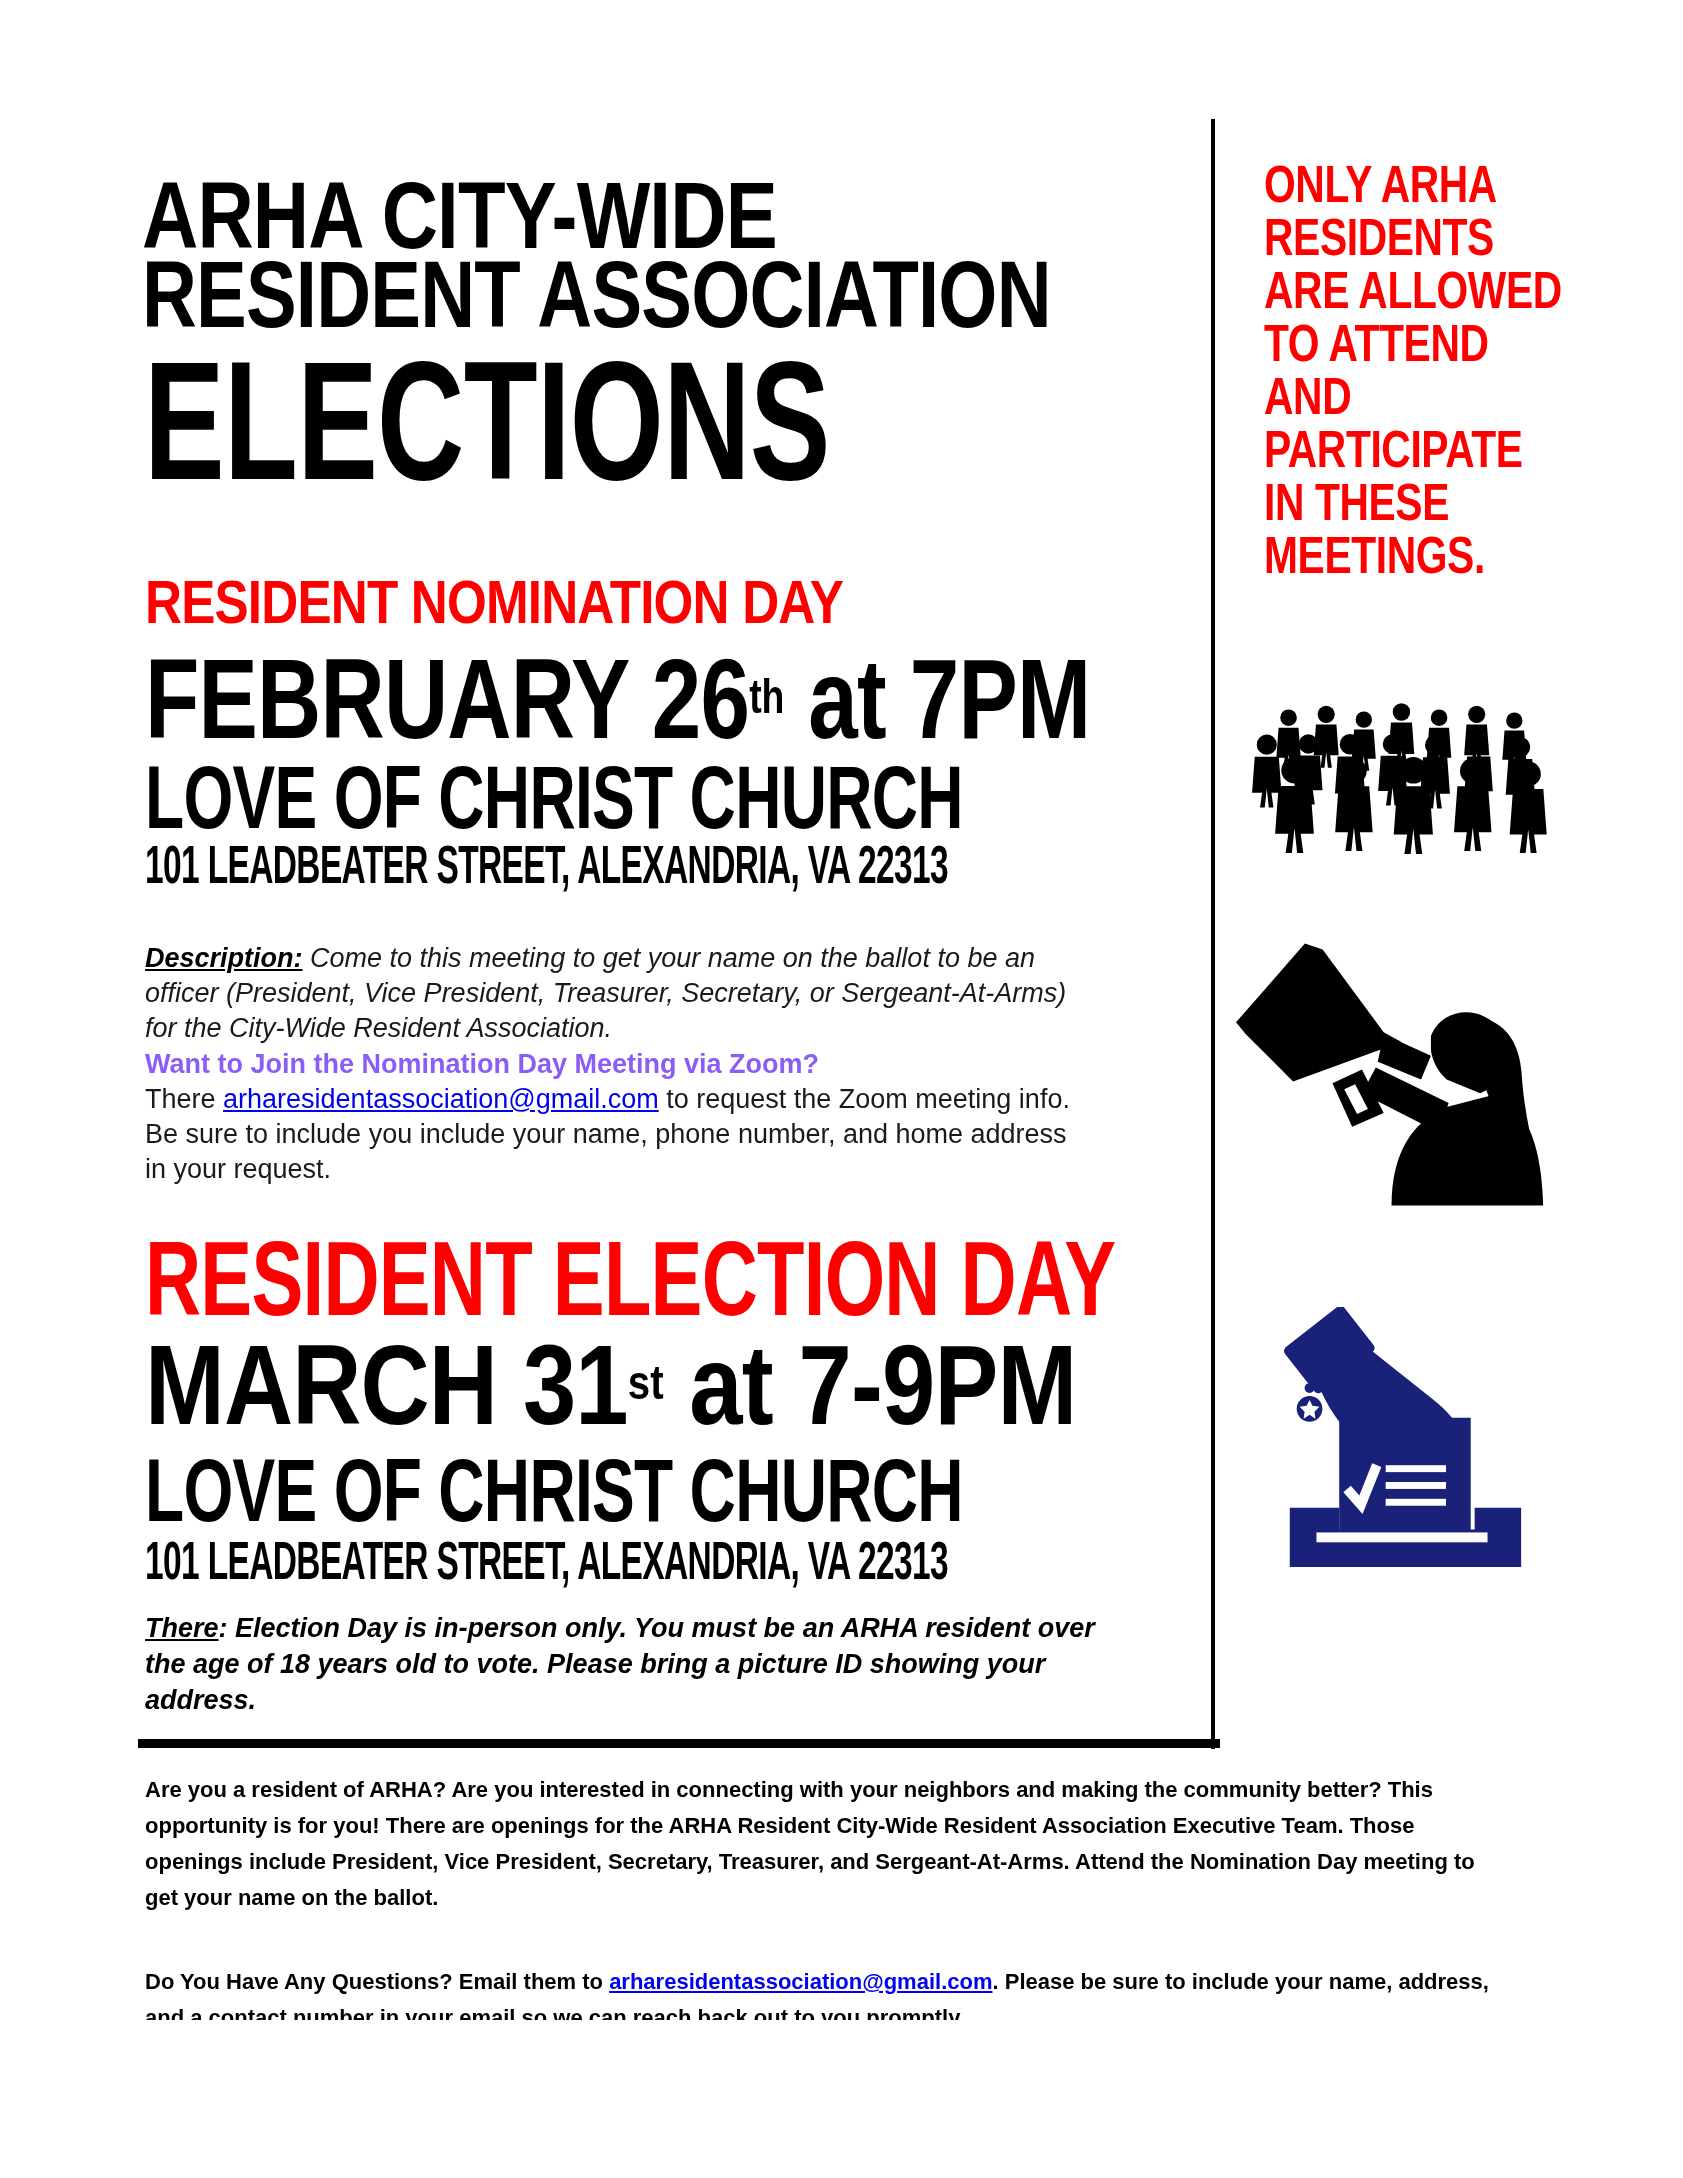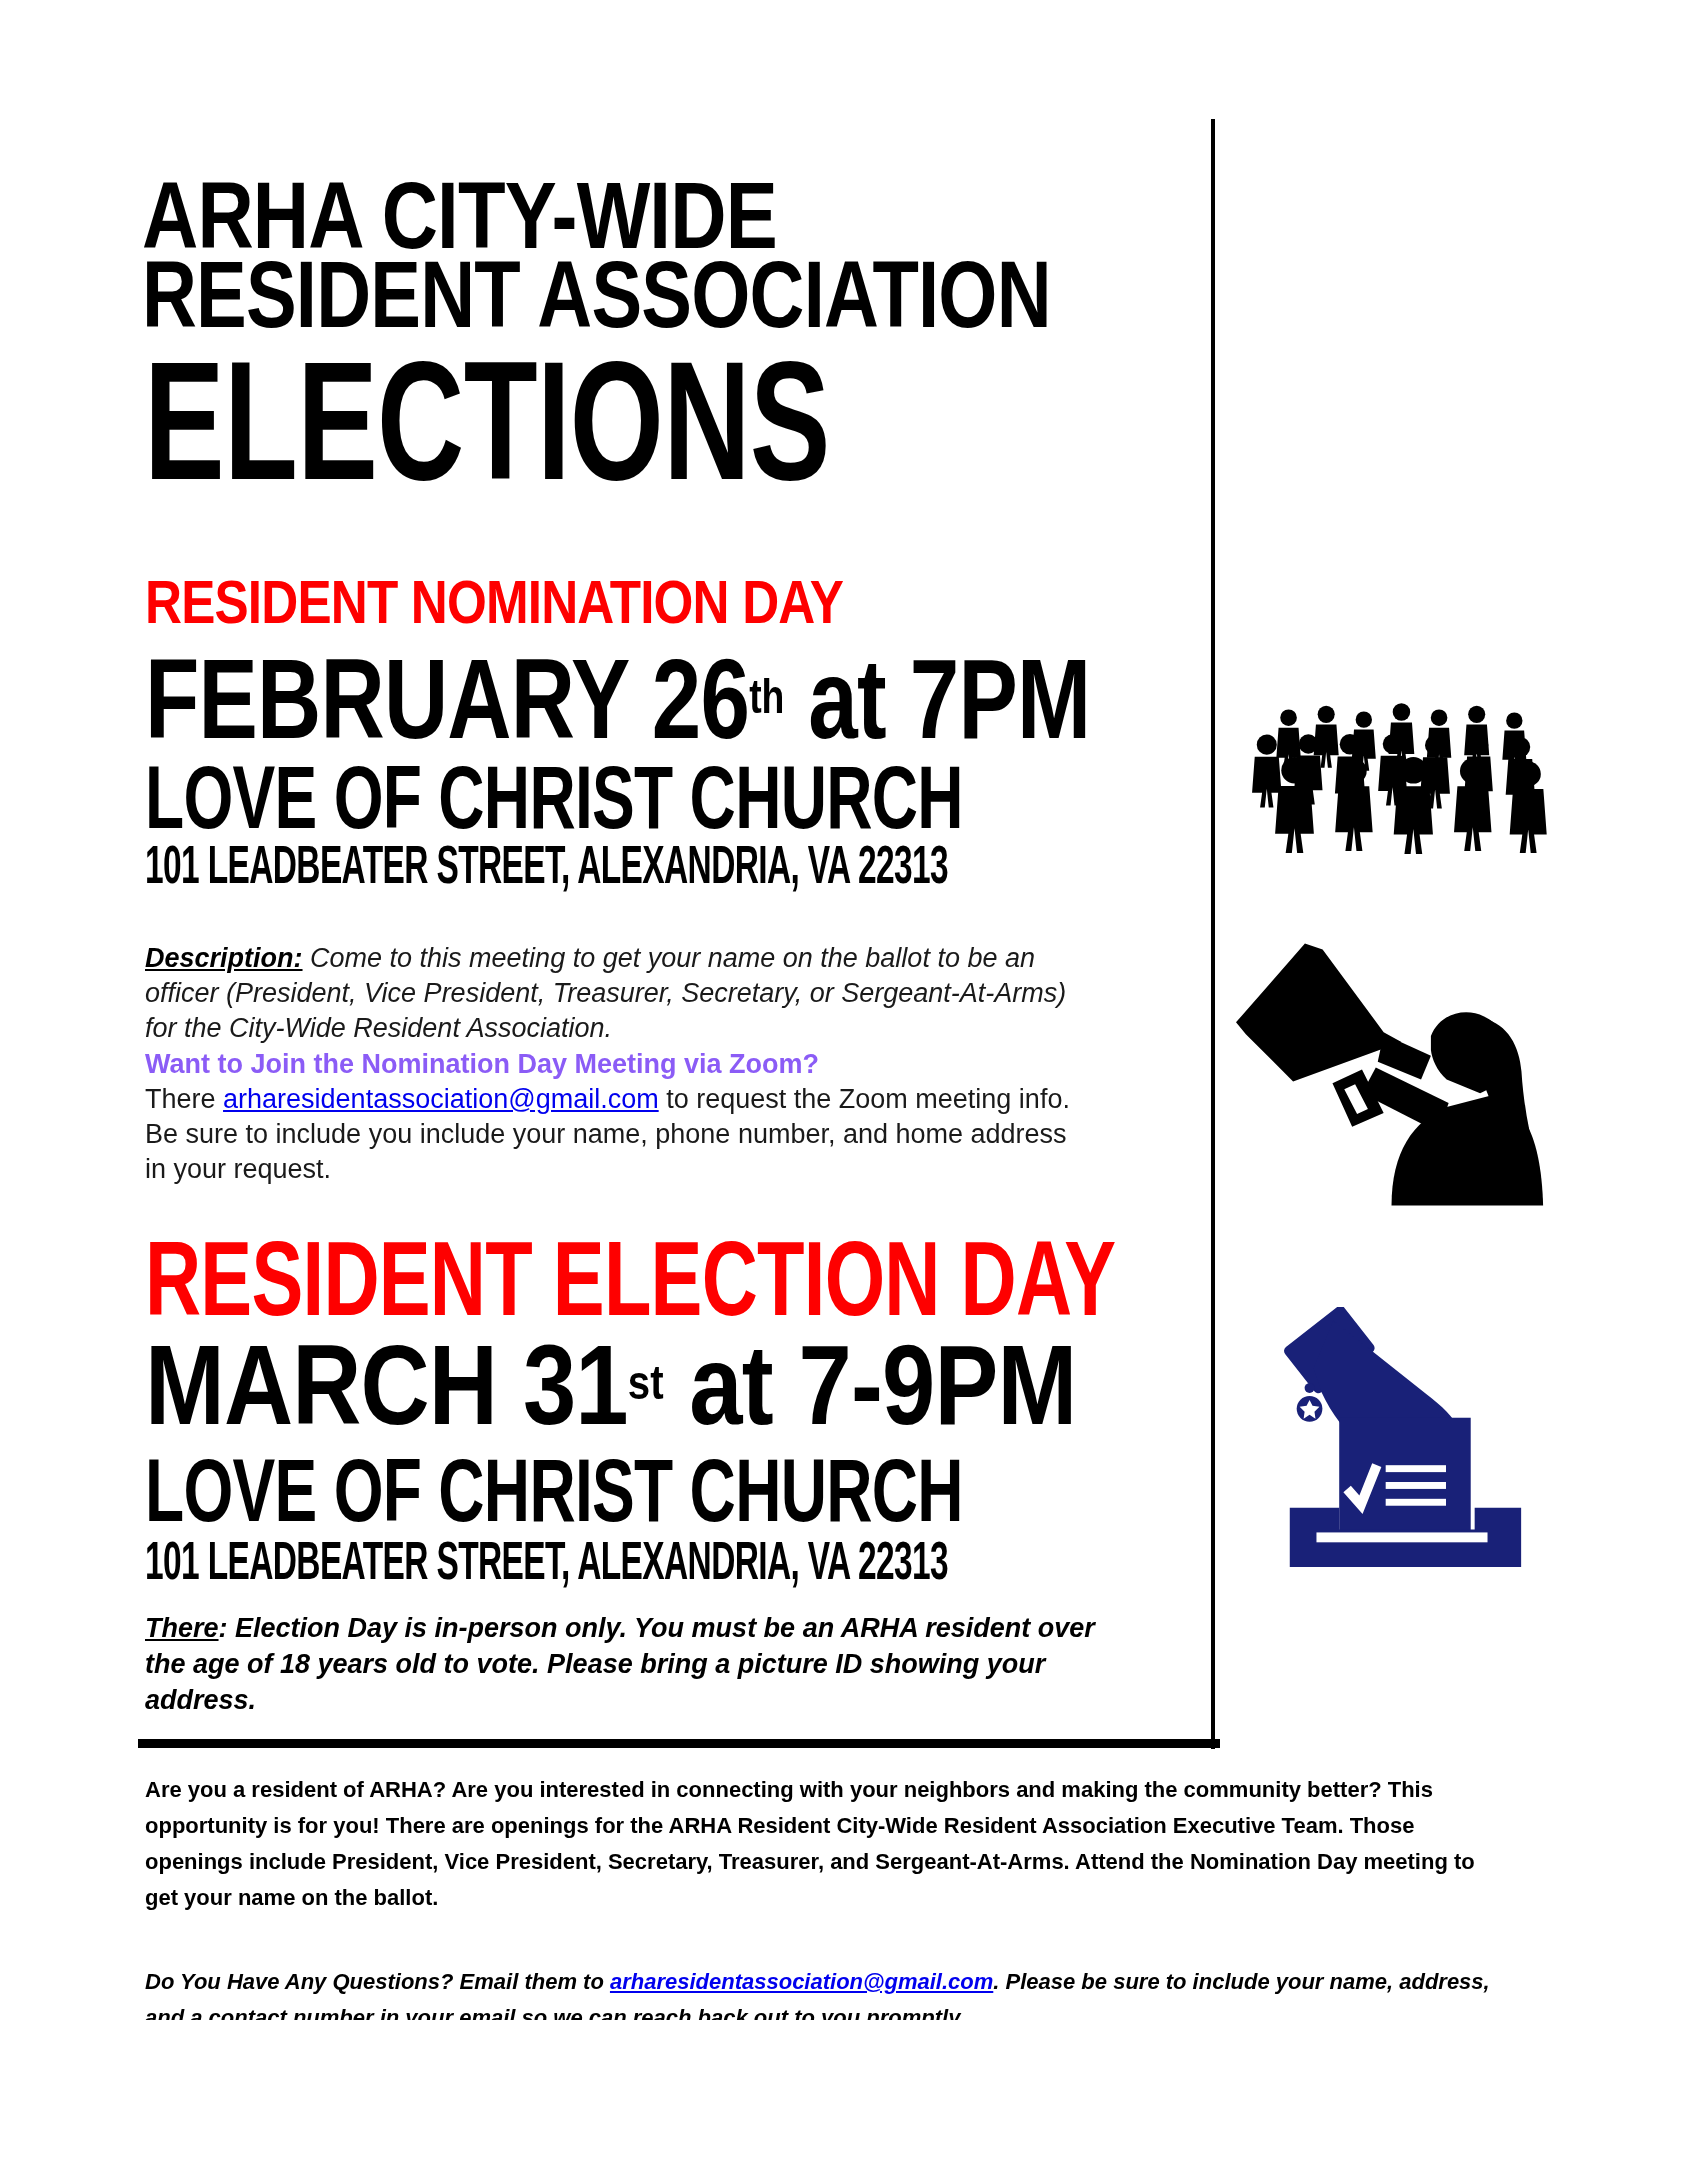--- a/index.html
+++ b/index.html
@@ -60,20 +60,30 @@
 
   <div class="cond" style="left:145px;top:1533px;font-size:54px;transform:scaleX(0.62);">101 LEADBEATER STREET, ALEXANDRIA, VA 22313</div>
 
   <div class="body-block note-block" style="left:145px;top:1610px;width:955px;line-height:36px;">
     <span class="note-label">There</span><span>: Election Day is in-person only. You must be an ARHA resident over the age of 18 years old to vote.  Please bring a picture ID showing your address.</span>
   </div>
 
   <div class="divider" style="left:138px;top:1739px;width:1082px;height:9px;"></div>
   <div class="divider" style="left:1211px;top:119px;width:4px;height:1630px;"></div>
 
+  <div style="position:absolute;left:1264px;top:158px;">
+    <div class="notice-line">ONLY ARHA</div>
+    <div class="notice-line">RESIDENTS</div>
+    <div class="notice-line">ARE ALLOWED</div>
+    <div class="notice-line">TO ATTEND</div>
+    <div class="notice-line">AND</div>
+    <div class="notice-line">PARTICIPATE</div>
+    <div class="notice-line">IN THESE</div>
+    <div class="notice-line">MEETINGS.</div>
+  </div>
 
   <svg class="sideimg" style="left:1231px;top:653px;" width="329" height="203" viewBox="0 0 332 205">
     <defs>
       <g id="pers" fill="#000">
         <circle cx="0" cy="-47" r="7.5"></circle>
         <path d="M-9 -38 L9 -38 L11 -11 L3.5 -11 L5 0 L1.5 0 L0 -14 L-1.5 0 L-5 0 L-3.5 -11 L-11 -11 Z"></path>
       </g>
     </defs>
     <g fill="#000">
       <use href="#pers" transform="translate(58,118) scale(1.12)"></use>
@@ -124,18 +134,18 @@
         <rect x="117" y="177" width="61" height="7" fill="#fff"></rect>
         <rect x="117" y="194" width="61" height="7" fill="#fff"></rect>
       </g>
       <path d="M20 203 L70 203 L70 225 L207 225 L207 203 L254 203 L254 263 L20 263 Z"></path>
       <rect x="47" y="228" width="173" height="10" fill="#fff"></rect>
     </g>
   </svg>
 
   <div class="footer-block" style="left:145px;top:1772px;width:1332px;">Are you a resident of ARHA?  Are you interested in connecting with your neighbors and making the community better?  This opportunity is for you!  There are openings for the ARHA Resident City-Wide Resident Association Executive Team.  Those openings include President, Vice President, Secretary, Treasurer, and Sergeant-At-Arms.  Attend the Nomination Day meeting to get your name on the ballot.</div>
 
-  <div class="footer-block" style="left:145px;top:1964px;width:1386px;font-style:italic;">
+  <div class="footer-block" style="left:145px;top:1964px;width:1386px;">
     <span>Do You Have Any Questions? Email them to </span><a class="email-link">arharesidentassociation@gmail.com</a><span>.  Please be sure to include your name, address, and a contact number in your email so we can reach back out to you promptly.</span>
   </div>
 
 </div>
 
 
 </body></html>

